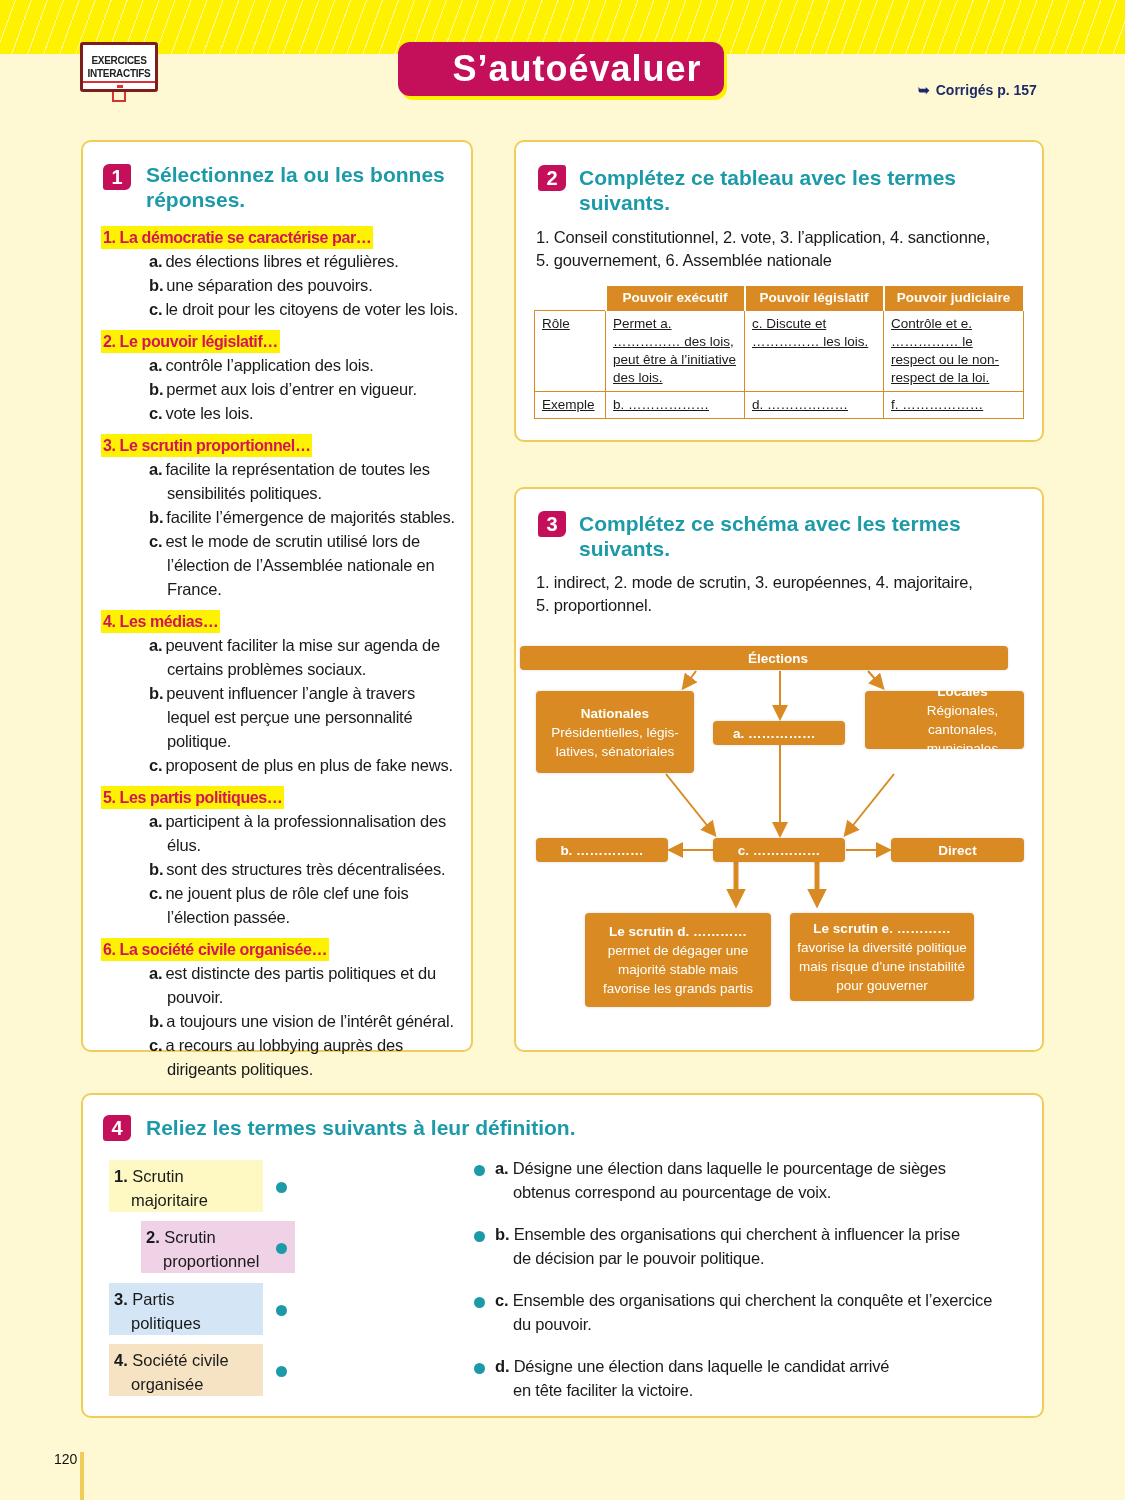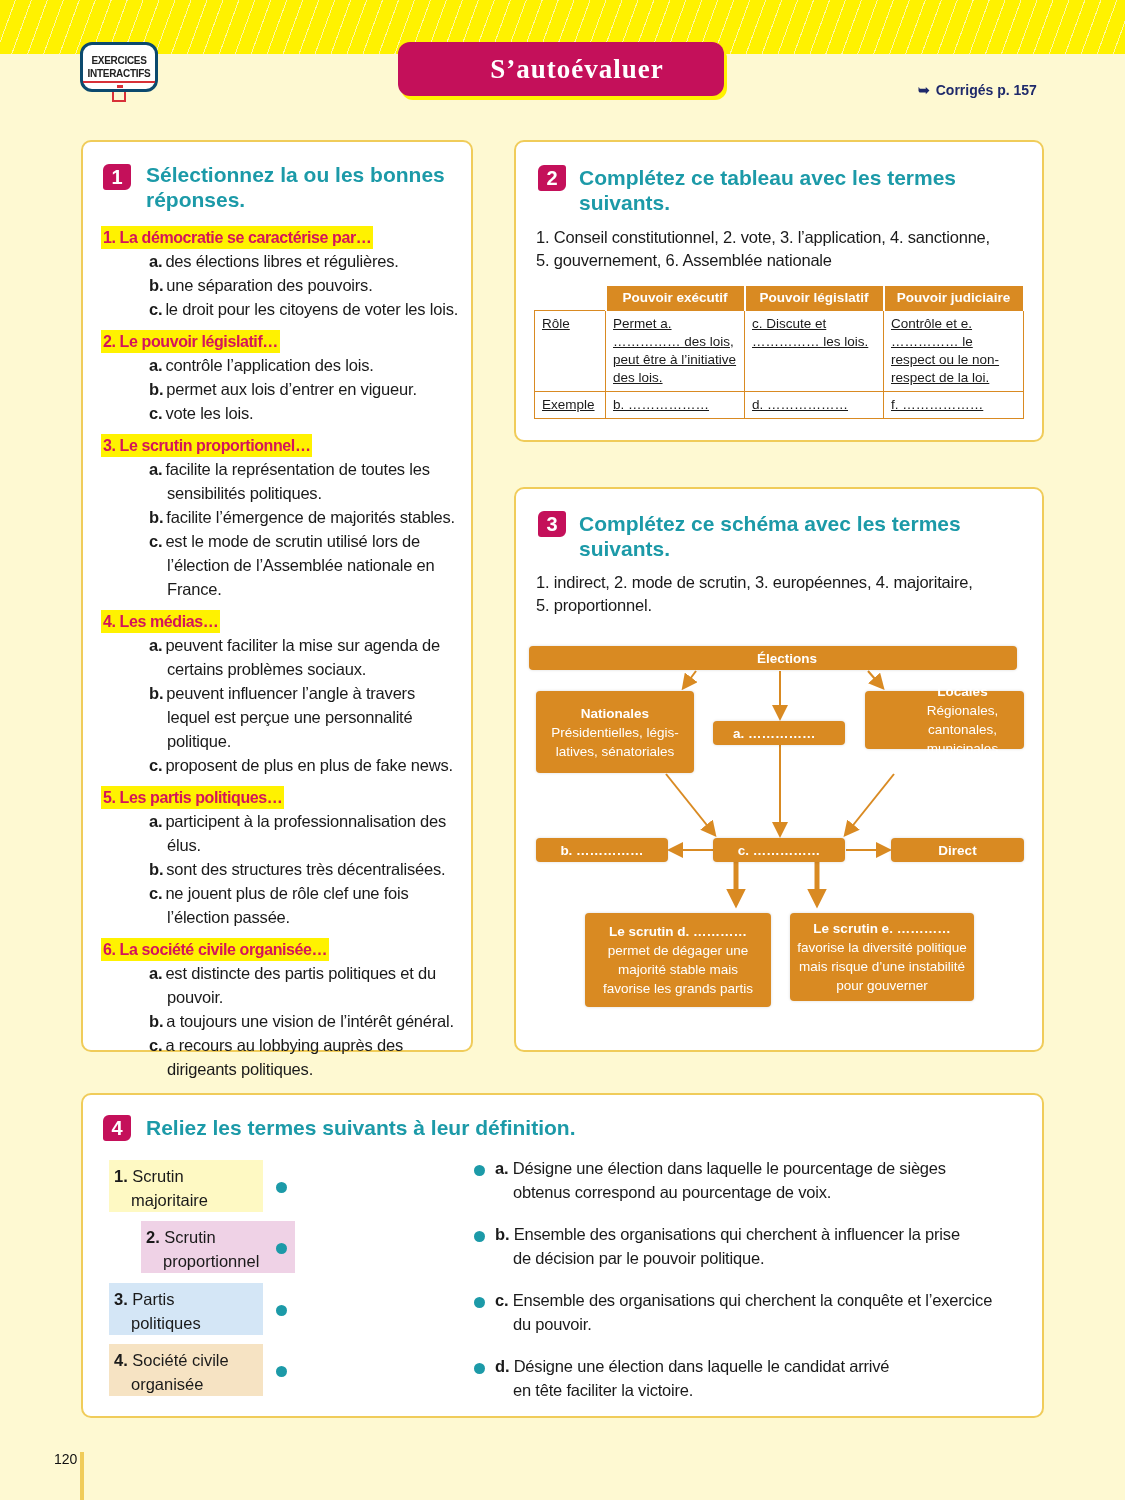--- a/index.html
+++ b/index.html
@@ -10,37 +10,37 @@
     font-family: "Liberation Sans", sans-serif;
     color: #1a1a1a;
     overflow: hidden;
   }
   .top-band {
     position: absolute; left: 0; top: 0; width: 1125px; height: 54px;
     background: repeating-linear-gradient(110deg, #fff200 0px, #fff200 14px, #fff7a0 14px, #fff7a0 15px);
   }
   .exo-logo {
     position: absolute; left: 80px; top: 42px; width: 78px; height: 50px;
-    border: 3px solid #0c4a6e; border-radius: 12px; background: #fff;
+    border: 3px solid #7f1d1d; border-radius: 3px; background: #fff;
     display: flex; flex-direction: column; align-items: center; justify-content: center;
     font-family: "Liberation Sans", sans-serif; font-weight: bold; font-size: 10px; line-height: 13px;
     color: #222; text-align: center; letter-spacing: -0.3px;
   }
   .exo-logo .scr-bar { position:absolute; left:0; right:0; bottom:6px; height:2px; background:#d83138; }
   .exo-logo .scr-dot { position:absolute; left:34px; bottom:1px; width:6px; height:3px; background:#d83138; }
   .exo-stand {
     position: absolute; left: 112px; top: 92px; width: 14px; height: 10px;
     border-left: 2px solid #d83138; border-right: 2px solid #d83138; border-bottom: 2px solid #d83138;
   }
   .title-pill {
     position: absolute; left: 398px; top: 42px; width: 326px; height: 54px;
     background: #c4105a; border-radius: 12px;
     box-shadow: 3px 4px 0 #fff200;
     display: flex; align-items: center; justify-content: center;
-    color: #fff; font-family: Liberation Serif, serif; font-weight: bold; font-size: 27px; letter-spacing: 1px; padding-left: 32px;
+    color: #fff; font-family: Liberation Sans, sans-serif; font-weight: bold; font-size: 36px; letter-spacing: 1px; padding-left: 32px;
   }
   .corriges {
     position: absolute; left: 918px; top: 82px;
     color: #1f2a6b; font-weight: bold; font-size: 14px;
   }
   .corriges .arrow { margin-right: 6px; }
 
   .card {
     position: absolute; background: #fff; border: 2px solid #f0cc5a; border-radius: 10px;
   }
@@ -190,21 +190,21 @@
       <line x1="378" y1="285" x2="330" y2="345" marker-end="url(#ah)"></line>
       <line x1="197" y1="361" x2="155" y2="361" marker-end="url(#ah)"></line>
       <line x1="330" y1="361" x2="372" y2="361" marker-end="url(#ah)"></line>
     </g>
     <g stroke="#d98a22" stroke-width="5" fill="none">
       <line x1="220" y1="373" x2="220" y2="412" marker-end="url(#ahb)"></line>
       <line x1="301" y1="373" x2="301" y2="412" marker-end="url(#ahb)"></line>
     </g>
   </svg>
 
-  <div class="dg-box" style="left:13px; top:157px; width:488px; height:24px;padding-left:28px;">
+  <div class="dg-box" style="left:4px; top:157px; width:488px; height:24px;padding-left:28px;">
       <span>Élections</span>
     </div>
   <div class="dg-box" style="left:20px; top:202px; width:158px; height:82px;">
     <span>Nationales</span>
     <span class="sub" style="padding:0 6px;">Présidentielles, légis-latives, sénatoriales</span>
   </div>
   <div class="dg-box" style="left:197px; top:232px; width:132px; height:24px; align-items:flex-start; padding-left:20px;">
       <span>a. ……………</span>
     </div>
   <div class="dg-box" style="left:349px; top:202px; width:159px; height:58px;padding-left:36px;">

